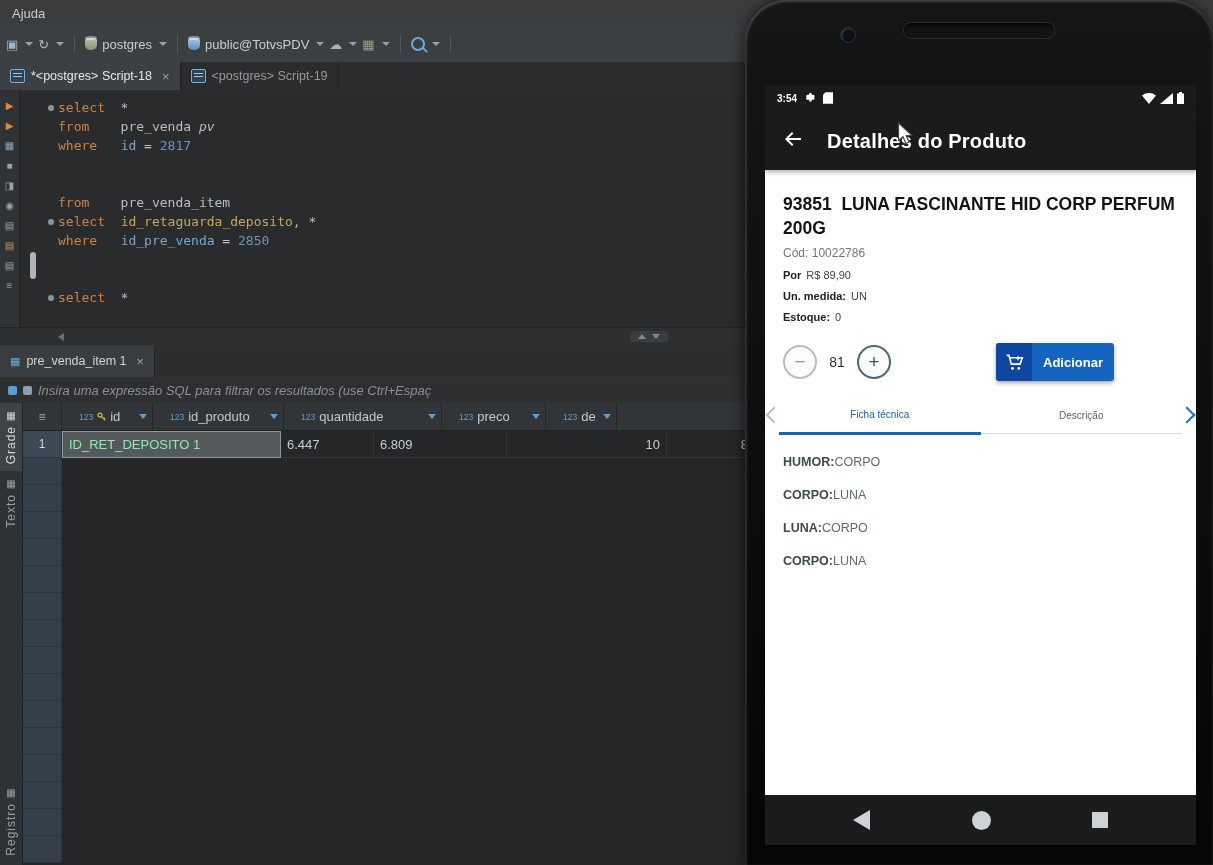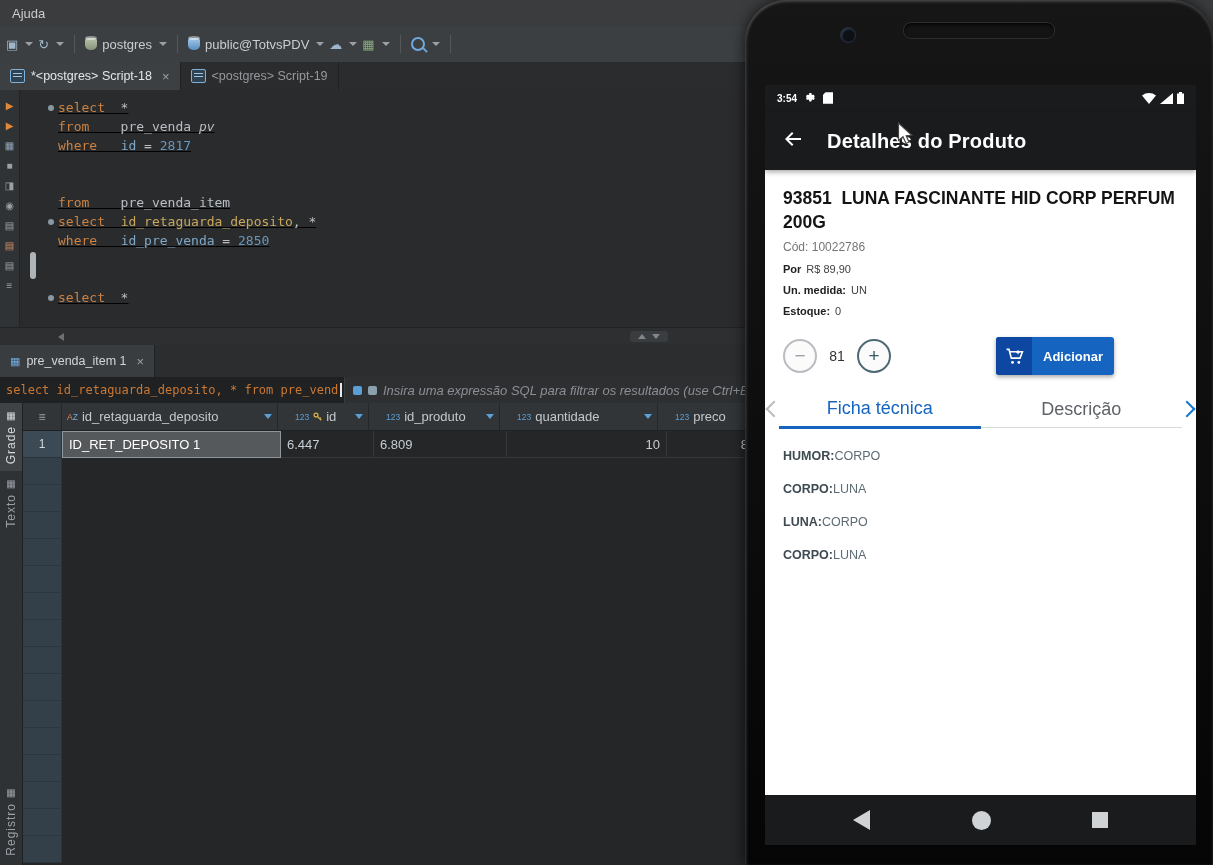--- a/index.html
+++ b/index.html
@@ -31,21 +31,21 @@
         background:#2a2c2e;border-right:1px solid #1f2123;cursor:pointer;}
   .etab.active{background:#3d4042;color:#e4e6e8;}
   .sql-icon{width:13px;height:12px;border:1px solid #7fb0d8;border-radius:2px;display:inline-block;position:relative;background:#30424f;}
   .sql-icon::after{content:"";position:absolute;left:2px;top:3px;right:2px;height:1px;background:#9fc6e4;box-shadow:0 3px 0 #9fc6e4;}
   .tab-close{color:#9aa0a6;font-size:13px;margin-left:4px;cursor:pointer;}
 
   .editor{position:absolute;left:0;top:90px;right:0;height:237px;background:#2a2b2d;overflow:hidden;}
   .editor-rail{position:absolute;left:0;top:0;bottom:0;width:19px;background:#303335;border-right:1px solid #222426;
                display:flex;flex-direction:column;align-items:center;gap:8px;padding-top:10px;}
   .ric{font-size:10px;line-height:12px;cursor:pointer;}
-  .code{position:absolute;left:0;top:8px;right:0;font-family:"DejaVu Sans Mono",monospace;font-size:13px;line-height:19px;text-decoration:underline;}
+  .code{position:absolute;left:0;top:8px;right:0;font-family:"DejaVu Sans Mono",monospace;font-size:13px;line-height:19px;}
   .code-line{position:relative;height:19px;padding-left:58px;white-space:pre;}
   .stmt-marker{position:absolute;left:48px;top:7px;width:6px;height:6px;border-radius:50%;background:#8a97a0;}
   .tk-kw{color:#cc8242;} .tk-pl{color:#b9bec4;} .tk-al{color:#b9bec4;font-style:italic;}
   .tk-col{color:#7ea8c8;} .tk-ycol{color:#c9a85c;} .tk-num{color:#6897bb;}
   .caret-bar{position:absolute;left:30px;top:162px;width:6px;height:27px;border-radius:3px;background:#aeb4b8;}
 
   .sash{position:absolute;left:0;top:327px;right:0;height:18px;background:#2d2f31;border-top:1px solid #202224;
         border-bottom:1px solid #1d1f21;}
   .sash-left-arrow{position:absolute;left:58px;top:5px;width:0;height:0;border-top:4px solid transparent;
         border-bottom:4px solid transparent;border-right:6px solid #6c7074;}
@@ -89,57 +89,57 @@
   .keyic{flex:none;}
   .scaret{margin-left:auto;width:0;height:0;border-left:4px solid transparent;border-right:4px solid transparent;
         border-top:5px solid #5c9fd6;flex:none;}
   .grow{display:flex;height:27px;}
   .rownum{width:38px;flex:none;background:#3c4a56;color:#cfd8dc;font-size:12px;display:flex;align-items:center;
         justify-content:center;border-right:1px solid #2c343c;border-bottom:1px solid #2c343c;cursor:pointer;}
   .grow.empty .rownum{background:#333f49;}
   .gcell{flex:none;display:flex;align-items:center;padding:0 6px;color:#c6cdd2;font-size:13px;
         border-right:1px solid #35383a;border-bottom:1px solid #35383a;overflow:hidden;white-space:nowrap;cursor:pointer;}
   .gcell.right{justify-content:flex-end;}
-  .gcell.selected{background:#56595b;border:1px solid #90979c;color:#ffffff;}
+  .gcell.selected{background:#56595b;border:1px solid #90979c;color:#86efac;}
 
   
   .phone{position:absolute;left:745px;top:0;width:468px;height:865px;z-index:10;
          background:linear-gradient(#161616,#050505);border-radius:42px 42px 0 0;
          box-shadow:inset 0 2px 3px rgba(255,255,255,.18),inset 2px 0 3px rgba(255,255,255,.10),0 0 14px rgba(0,0,0,.7);}
   .speaker{position:absolute;left:158px;top:22px;width:150px;height:15px;border-radius:8px;background:#141414;
          border:1px solid #2d2d2d;box-shadow:inset 0 2px 3px rgba(0,0,0,.8);}
   .camera{position:absolute;left:95px;top:27px;width:14px;height:14px;border-radius:50%;background:#0d1116;
          border:1px solid #263040;box-shadow:inset 1px 1px 2px rgba(120,160,200,.35);}
   .ph-screen{position:absolute;left:20px;top:85px;width:431px;height:760px;background:#ffffff;
          display:flex;flex-direction:column;overflow:hidden;}
   .ph-status{height:27px;background:#191b1d;color:#fff;display:flex;align-items:center;gap:7px;padding:0 12px;flex:none;}
   .ph-time{font-size:10px;font-weight:bold;}
   .st-right{margin-left:auto;display:flex;align-items:flex-end;gap:4px;}
   .ph-appbar{height:58px;background:#191b1d;display:flex;align-items:center;gap:22px;padding:0 16px;flex:none;
          box-shadow:0 2px 5px rgba(0,0,0,.35);position:relative;z-index:2;}
   .ph-title{color:#fff;font-size:20px;font-weight:bold;letter-spacing:.2px;}
-  .ph-content{flex:1;background:#fff;padding:16px 18px 0;color:#212121;overflow:hidden;}
+  .ph-content{flex:1;background:#fff;padding:16px 18px 0;color:#212121;overflow:hidden;margin-top:6px;}
   .prod-title{font-size:17.5px;font-weight:bold;line-height:24px;color:#141414;white-space:pre-wrap;}
   .prod-code{margin-top:6px;font-size:12px;color:#757575;}
   .prod-line{margin-top:9px;font-size:11px;color:#424242;}
   .prod-line b{color:#212121;}
   .prod-line .val{margin-left:5px;}
   .buy-row{margin-top:20px;display:flex;align-items:center;}
   .stepper-btn{width:30px;height:30px;border-radius:50%;display:flex;align-items:center;justify-content:center;
          font-size:19px;cursor:pointer;background:#fbfbfb;flex:none;}
   .minus{border:2px solid #b9bdc1;color:#9aa0a6;}
   .plus{border:2px solid #4d6a74;color:#3d5a64;}
   .qty{width:40px;text-align:center;font-size:14px;color:#333;}
   .add-btn{margin-left:auto;margin-right:64px;width:118px;height:38px;border-radius:3px;display:flex;align-items:stretch;
          overflow:hidden;cursor:pointer;box-shadow:0 2px 4px rgba(0,0,0,.35);}
   .add-ic{width:36px;display:flex;align-items:center;justify-content:center;flex:none;}
   .add-label{flex:1;display:flex;align-items:center;justify-content:center;color:#fff;font-size:13px;font-weight:bold;}
   .ph-tabs{margin:16px -18px 0;position:relative;height:36px;}
   .ph-tabs-cells{margin:0 14px;height:36px;display:flex;border-bottom:1px solid #d9dadb;}
-  .ph-tab{flex:1;display:flex;align-items:center;justify-content:center;font-size:18px;color:#5f6368;cursor:pointer;}
+  .ph-tab{flex:1;display:flex;align-items:center;justify-content:center;font-size:10px;color:#5f6368;cursor:pointer;}
   .ph-tab.active{color:#1565c0;border-bottom:3px solid #1565c0;margin-bottom:-2px;}
   .chev{position:absolute;top:12px;width:10px;height:10px;border-left:2.5px solid #b9bdc1;border-bottom:2.5px solid #b9bdc1;cursor:pointer;}
   .chev-l{left:3px;transform:rotate(45deg);}
   .chev-r{right:3px;transform:rotate(225deg);border-color:#1976d2;}
   .specs{margin-top:22px;}
   .spec{margin-bottom:19px;font-size:12.5px;}
   .spec-label{font-weight:bold;color:#3e4a52;}
   .spec-value{color:#5d6b74;}
   .ph-nav{height:50px;background:#191b1d;display:flex;align-items:center;justify-content:space-between;
          padding:0 88px;flex:none;}
@@ -238,24 +238,20 @@
 
     <div class="results">
       <div class="rtabbar">
         <span class="rtab">
           <span class="rtab-icon">▦</span>
           <span>pre_venda_item 1</span>
           <span class="tab-close">×</span>
         </span>
       </div>
       <div class="filterbar">
-        <div class="filter-sql">
-          <span>select id_retaguarda_deposito, * from pre_vend</span>
-          <span class="cursorbar"></span>
-        </div>
         <div class="filter-ph">
           <span class="fp-ic"></span>
           <span class="fp-ic fp-ic2"></span>
           <span>Insira uma expressão SQL para filtrar os resultados (use Ctrl+Espaç</span>
         </div>
       </div>
       <div class="gridwrap">
         <div class="vrail">
             <div class="stab active">
               <span class="stab-icon">▦</span>
@@ -266,25 +262,20 @@
               <span class="stab-label">Texto</span>
             </div>
             <div class="stab bottom">
               <span class="stab-icon">▦</span>
               <span class="stab-label">Registro</span>
             </div>
           </div>
         <div class="gridarea">
           <div class="ghead">
             <span class="corner">≡</span>
-          <div class="gcol" style="width:205px">
-                <span class="ctype-az"><span class="a">A</span><span class="z">Z</span></span>
-                <span>id_retaguarda_deposito</span>
-                <span class="scaret"></span>
-              </div>
               <div class="gcol" style="width:80px">
                 <span class="ctype">123</span>
                 <span class="keyic"><svg width="9" height="9" viewBox="0 0 12 12">
                     <circle cx="4" cy="4" r="2.6" fill="none" stroke="#d8b24c" stroke-width="1.6"></circle>
                     <path d="M6 6 11 11M9 9l1.6-1.6" stroke="#d8b24c" stroke-width="1.6" fill="none"></path>
                   </svg></span>
                 <span>id</span>
                 <span class="scaret"></span>
               </div>
               <div class="gcol" style="width:120px">

